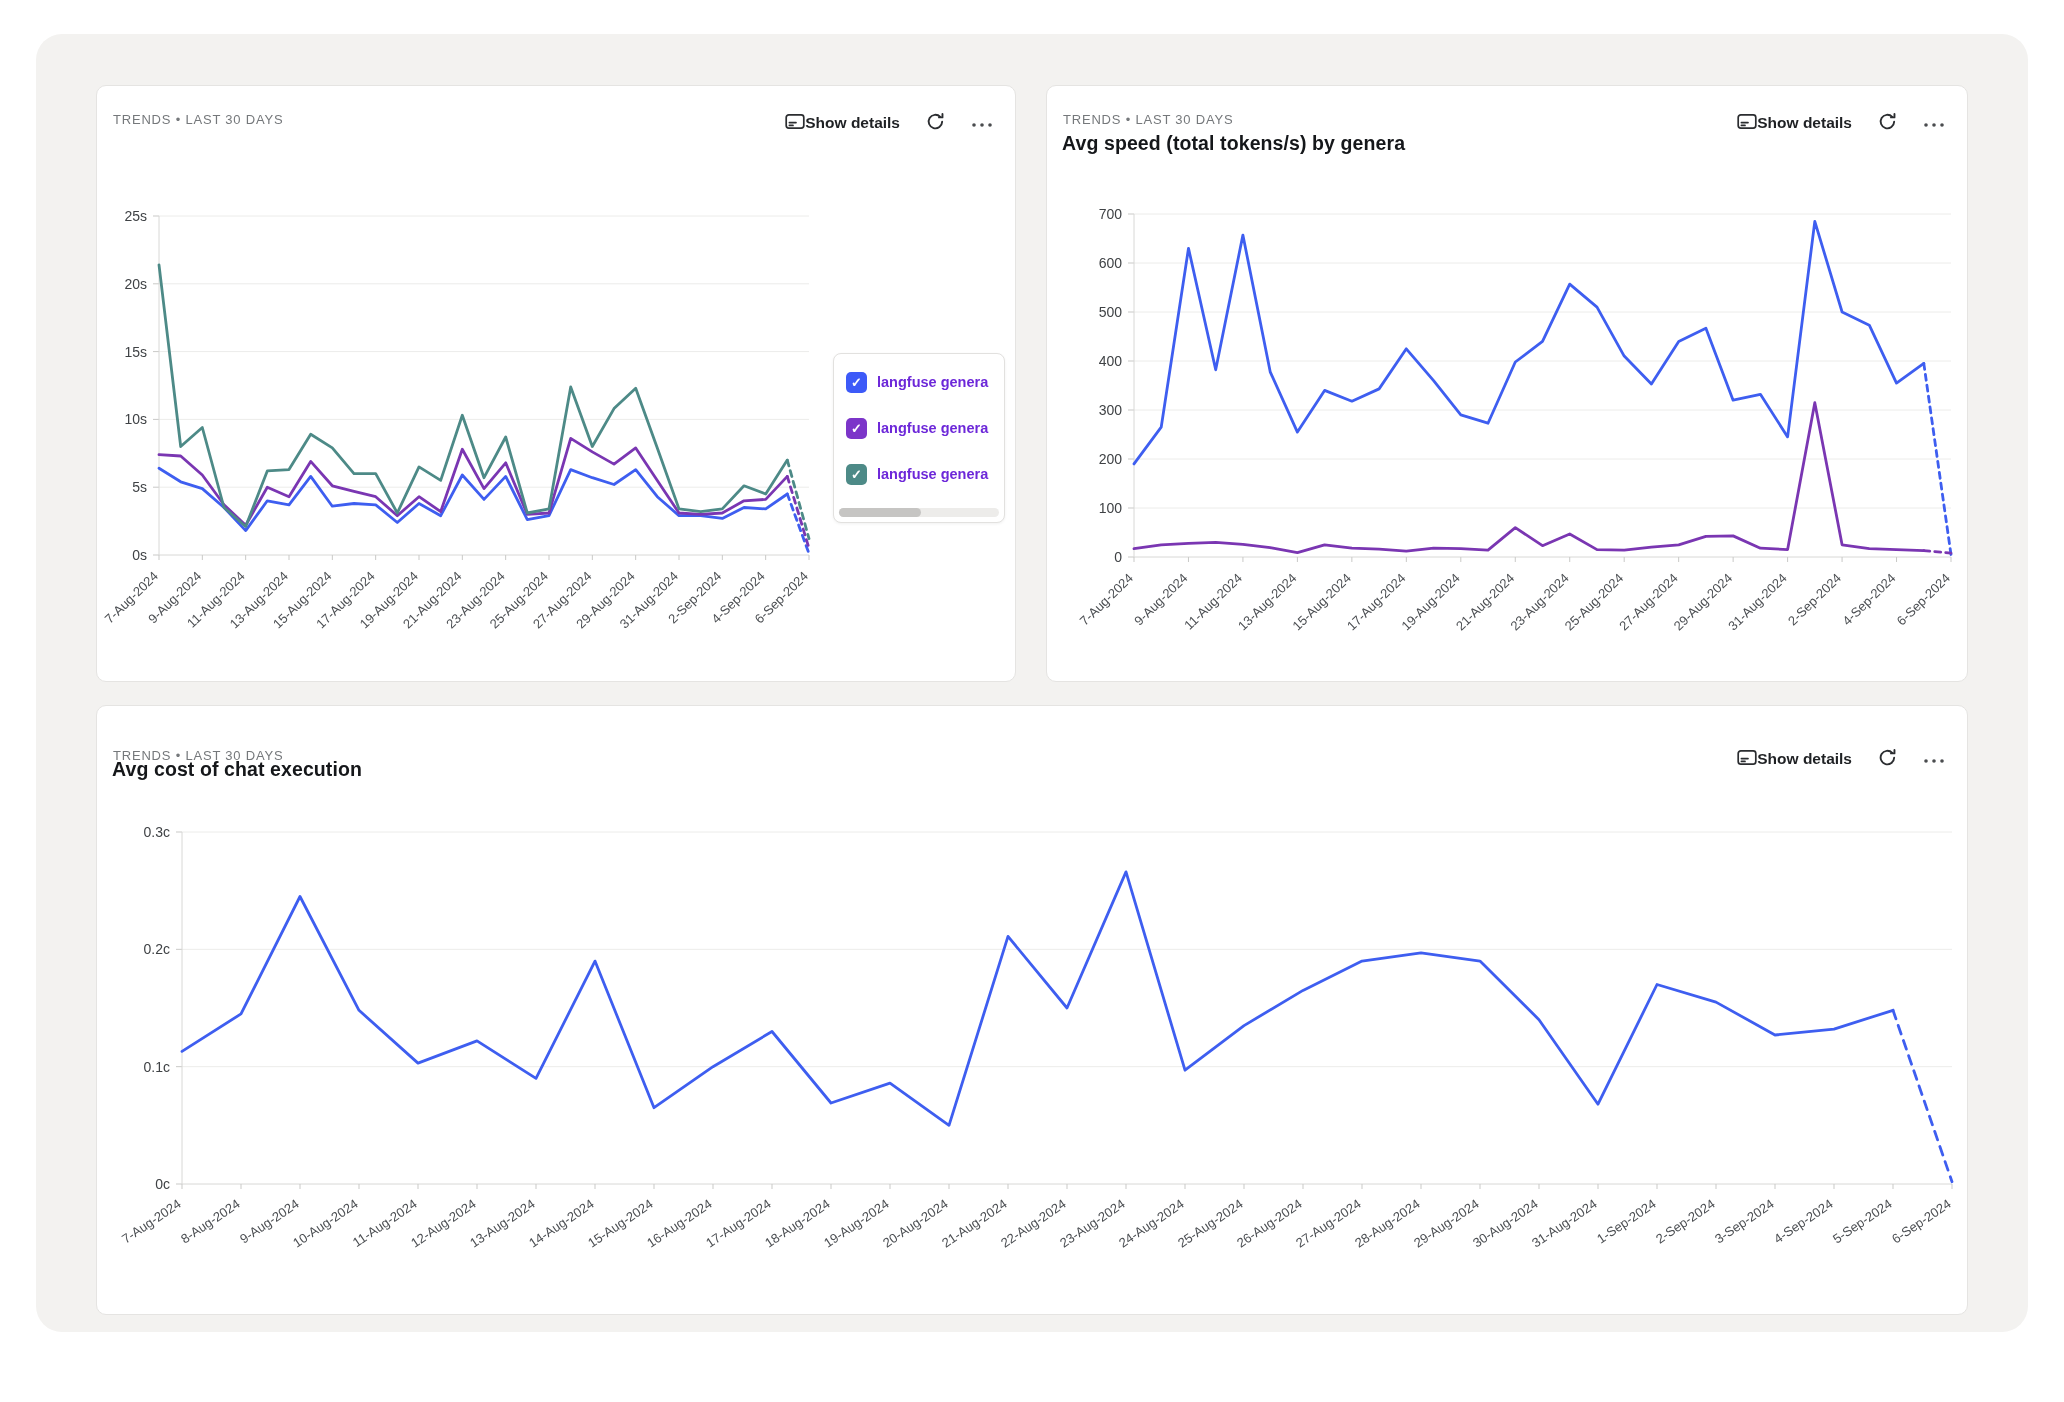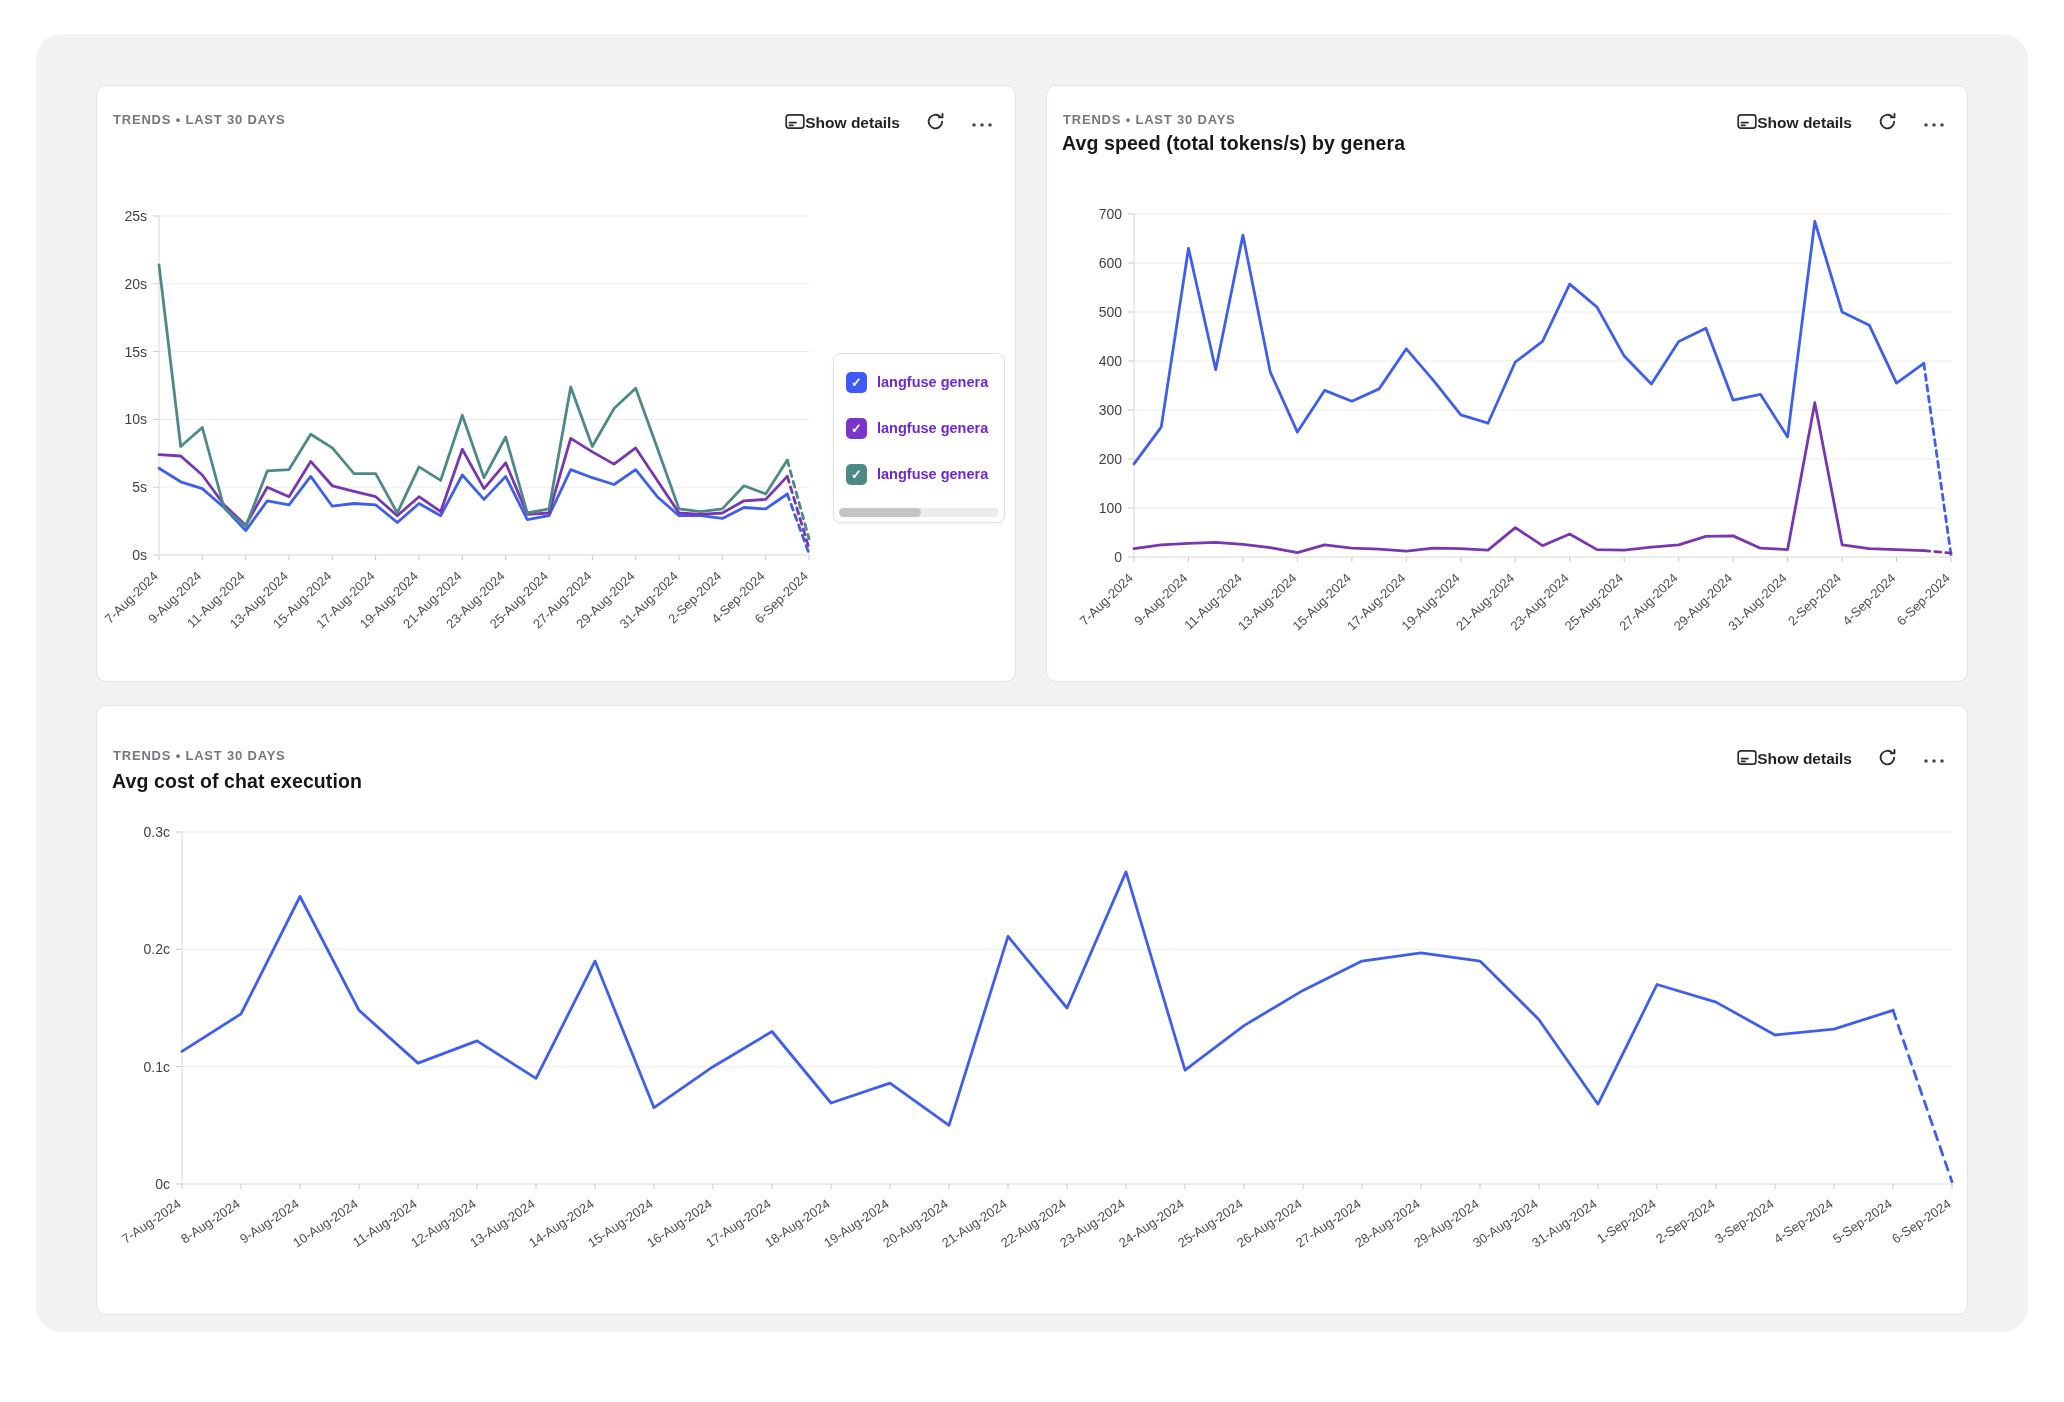--- a/index.html
+++ b/index.html
@@ -2,24 +2,24 @@
 <html><head>
 <meta charset="utf-8">
 <style>
   html,body{margin:0;padding:0;}
   body{width:2064px;height:1402px;background:#ffffff;font-family:"Liberation Sans",sans-serif;position:relative;overflow:hidden;}
   .card{position:absolute;left:36px;top:34px;width:1992px;height:1298px;background:#f3f2f0;border-radius:26px;}
   .panel{position:absolute;background:#ffffff;border:1px solid #e5e4e2;border-radius:10px;box-sizing:border-box;}
   .panel-0{left:60px;top:51px;width:920px;height:597px;}
   .panel-1{left:1010px;top:51px;width:922px;height:597px;}
   .panel-2{left:60px;top:671px;width:1872px;height:610px;}
-  .eyebrow{position:absolute;left:16px;top:26px;font-size:13px;font-weight:700;color:#75787b;letter-spacing:.8px;}
+  .eyebrow{position:absolute;left:16px;top:26px;font-size:13px;font-weight:400;color:#75787b;letter-spacing:.8px;}
   .panel-2 .eyebrow{top:42px;}
   .title{position:absolute;left:15px;top:46px;font-size:19.5px;font-weight:700;color:#15171a;margin:0;letter-spacing:.1px;}
-  .panel-2 .title{top:64px;}
+  .panel-2 .title{top:52px;}
   .controls{position:absolute;right:16px;top:20px;display:flex;align-items:center;gap:14px;}
   .panel-2 .controls{top:36px;}
   .ctl-btn{display:flex;align-items:center;gap:0;background:none;border:none;padding:6px;cursor:pointer;font-family:"Liberation Sans",sans-serif;}
   .ctl-label{font-size:15.5px;font-weight:700;color:#1f2124;}
   .chart-svg{position:absolute;left:0;}
   svg text{font-family:"Liberation Sans",sans-serif;}
   .ylab{font-size:14px;fill:#3f4245;}
   .xlab{font-size:13px;fill:#4b4e52;}
   .legend{position:absolute;left:736px;top:267px;width:170px;height:168px;background:#fff;border:1px solid #e2e1df;border-radius:8px;box-shadow:0 1px 3px rgba(0,0,0,.06);}
   .legend-row{display:flex;align-items:center;gap:10px;padding:10px 0 0 12px;height:36px;box-sizing:content-box;}

